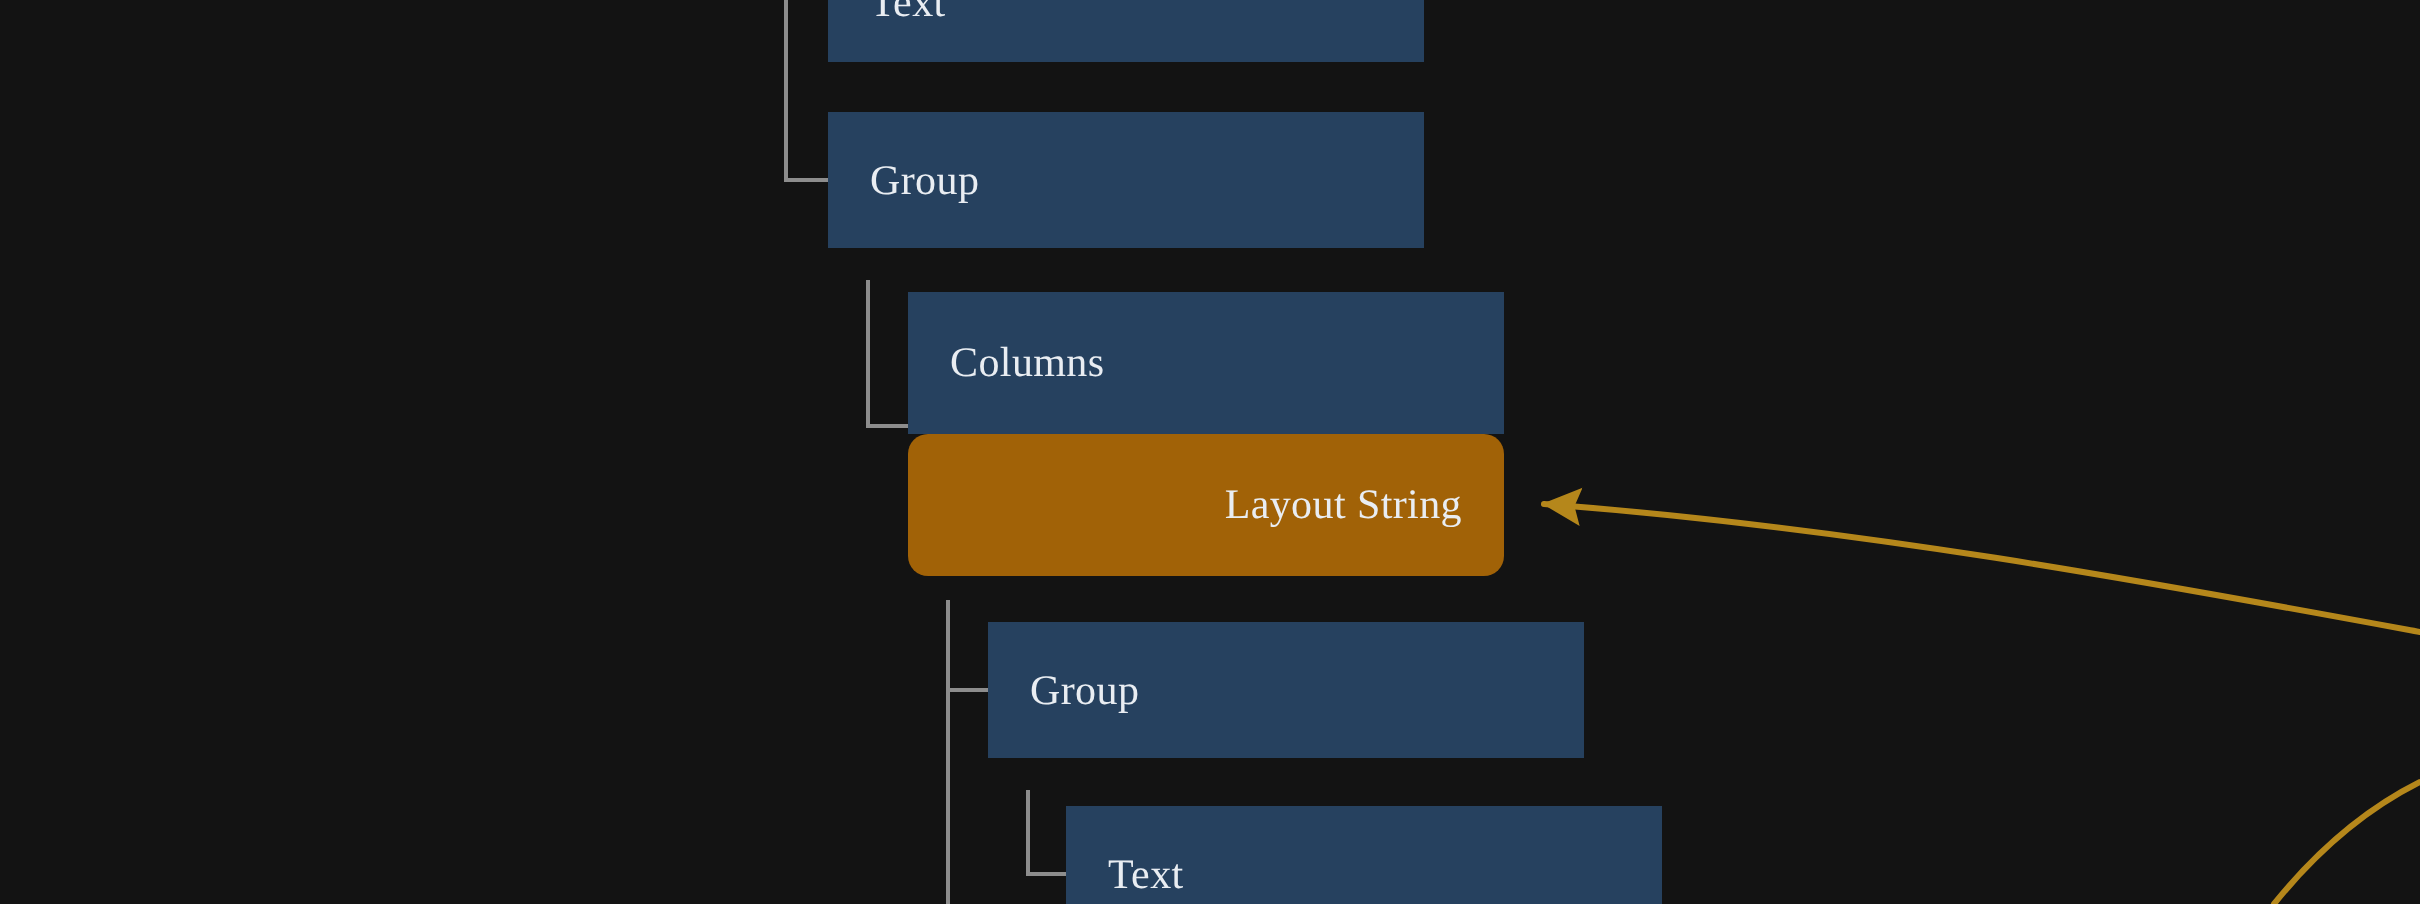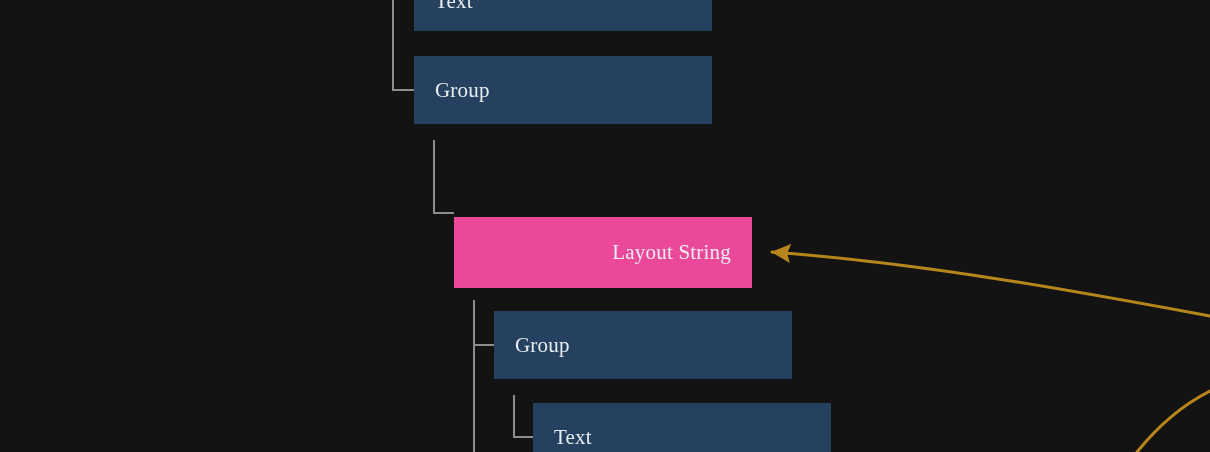--- a/index.html
+++ b/index.html
@@ -75,22 +75,25 @@
   </svg>
 
   <div class="node align-left" style="left:414px; top:-28px; width:298px; height:59px; background:#26415f;">
     <span class="node-label">Text</span>
   </div>
 
   <div class="node align-left" style="left:414px; top:56px; width:298px; height:68px; background:#26415f;">
     <span class="node-label">Group</span>
   </div>
 
+  <div class="node align-left" style="left:454px; top:146px; width:298px; height:71px; background:#26415f;">
+    <span class="node-label">Columns</span>
+  </div>
 
-  <div class="node align-right" style="left:454px; top:217px; width:298px; height:71px; background:#ec4899;">
+  <div class="node align-right" style="left:454px; top:217px; width:298px; height:71px; background:#a16207;border-radius:10px;">
     <span class="node-label">Layout String</span>
   </div>
 
   <div class="node align-left" style="left:494px; top:311px; width:298px; height:68px; background:#26415f;">
     <span class="node-label">Group</span>
   </div>
 
   <div class="node align-left" style="left:533px; top:403px; width:298px; height:68px; background:#26415f;">
     <span class="node-label">Text</span>
   </div>

